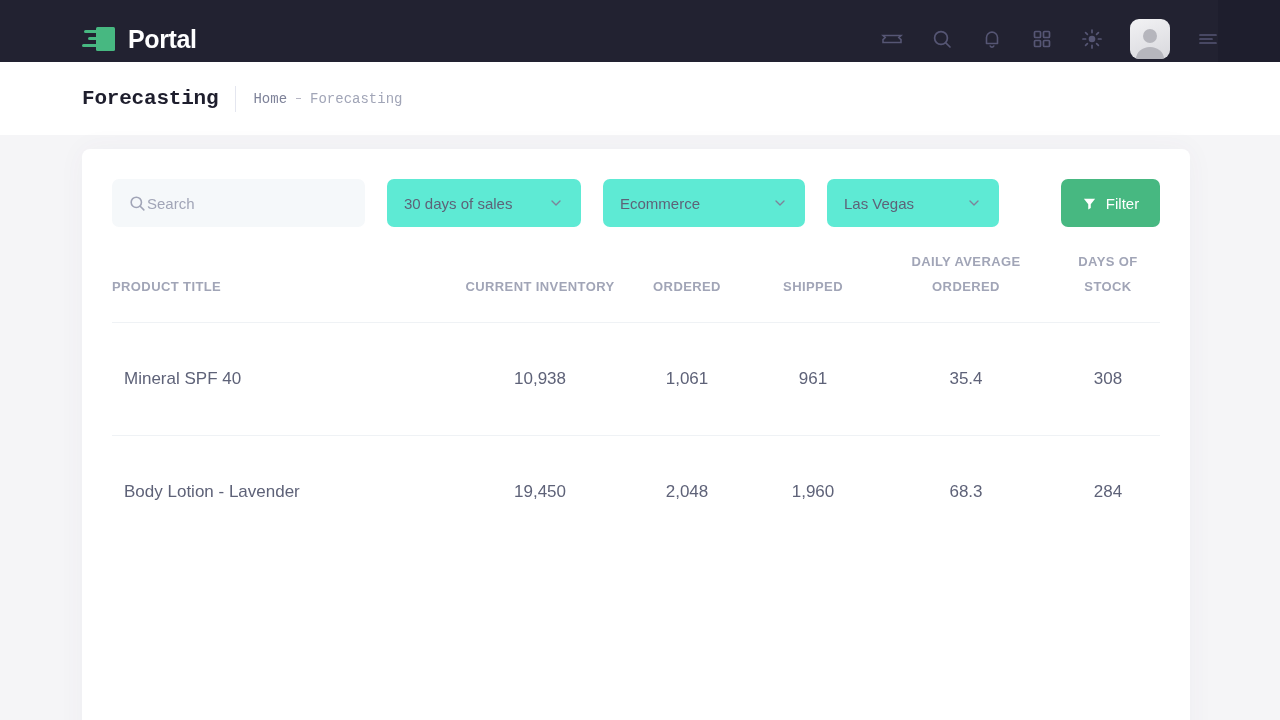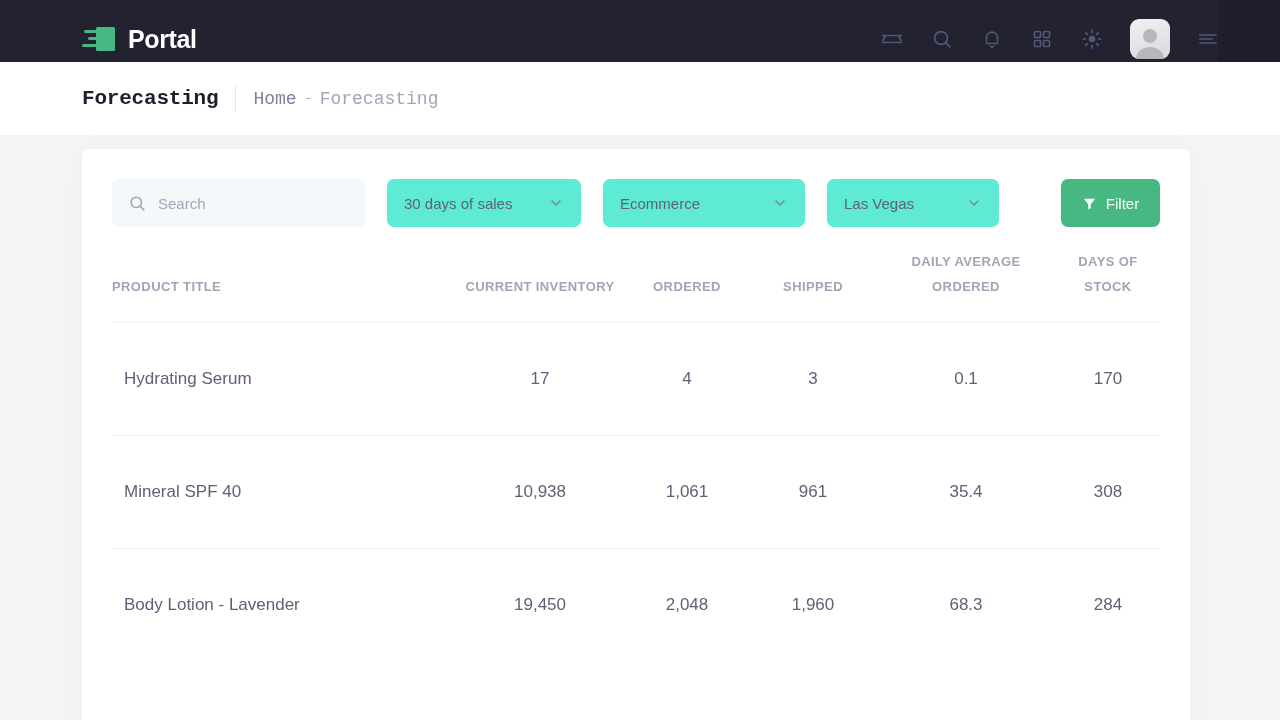--- a/index.html
+++ b/index.html
@@ -99,21 +99,21 @@
   }
   .vsep {
     width: 1px;
     height: 26px;
     background: #e4e6ef;
   }
   .breadcrumb {
     display: flex;
     align-items: center;
     gap: 9px;
-    font-size: 18px;
+    font-size: 14px;
   }
   .crumb { color: #7e8299; }
   .crumb.current { color: #a1a5b7; }
   .crumb-sep {
     width: 5px; height: 1px;
     background: #b5b5c3;
     display: inline-block;
   }
 
   
@@ -150,21 +150,20 @@
     height: 48px;
     margin-bottom: 14px;
   }
   .search-box {
     width: 253px;
     height: 48px;
     background: #f5f8fa;
     border-radius: 7px;
     display: flex;
     align-items: center;
-    gap: 11px;
     padding: 0 16px;
     cursor: text;
   }
   .search-box .ph {
     font-size: 15px;
     color: #a1a5b7;
   }
   .select {
     height: 48px;
     background: #5eead4;
@@ -373,28 +372,20 @@
         <tr>
           <th class="c-title">PRODUCT TITLE</th>
           <th class="c-inv">CURRENT INVENTORY</th>
           <th class="c-ord">ORDERED</th>
           <th class="c-shp">SHIPPED</th>
           <th class="c-avg">DAILY AVERAGE ORDERED</th>
           <th class="c-days">DAYS OF STOCK</th>
         </tr>
       </thead>
       <tbody>
-        <tr>
-          <td class="t-title">Hydrating Serum</td>
-          <td class="t-num">17</td>
-          <td class="t-num">4</td>
-          <td class="t-num">3</td>
-          <td class="t-num">0.1</td>
-          <td class="t-num">170</td>
-        </tr>
         <tr>
           <td class="t-title">Mineral SPF 40</td>
           <td class="t-num">10,938</td>
           <td class="t-num">1,061</td>
           <td class="t-num">961</td>
           <td class="t-num">35.4</td>
           <td class="t-num">308</td>
         </tr>
         <tr>
           <td class="t-title">Body Lotion - Lavender</td>

